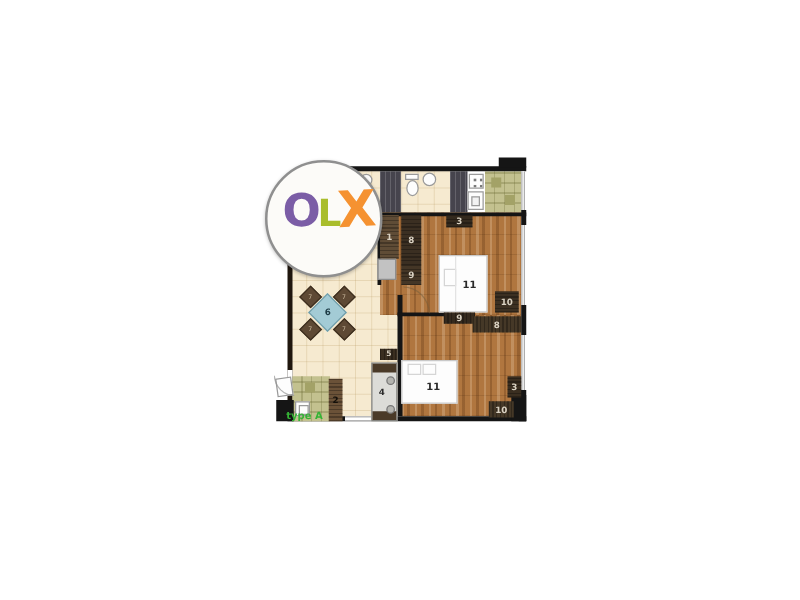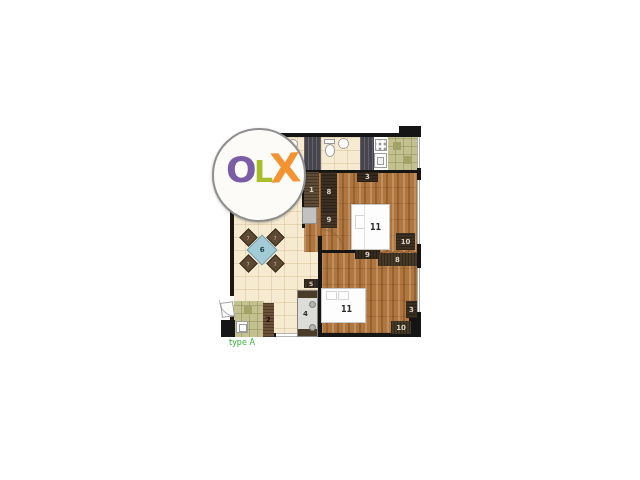--- a/index.html
+++ b/index.html
@@ -149,21 +149,21 @@
   <div class="abs fix" style="left:236px;top:321px;width:12px;height:12px;">
     <div class="abs" style="left:2px;top:2px;width:6px;height:6px;border:1px solid #9a9a9a;"></div>
   </div>
   <div class="abs fix" style="left:221px;top:302px;width:13px;height:15px;transform:rotate(-8deg);border-color:#999;"></div>
   <div class="abs" style="left:219px;top:300px;width:15px;height:15px;border:1px solid rgba(150,150,150,.7);border-color:transparent transparent rgba(150,150,150,.7) rgba(150,150,150,.7);border-radius:0 0 0 100%;"></div>
   <div class="abs wd" style="left:263px;top:303px;width:11px;height:34px;background-color:#6b5238;">
     <span style="color:#14100a;">2</span>
   </div>
   <div class="abs wall" style="left:221px;top:320px;width:14px;height:17px;"></div>
 
-  <div class="abs" style="left:229px;top:338px;font-size:8px;font-weight:400;color:#35b335;">type A</div>
+  <div class="abs" style="left:229px;top:328px;font-size:8px;font-weight:700;color:#35b335;">type A</div>
 
   <div class="abs" style="left:212px;top:128px;width:94px;height:94px;border-radius:50%;background:#fcfbf8;border:2px solid #8f8f8f;box-sizing:border-box;box-shadow:0 1px 3px rgba(0,0,0,.25);">
     <span class="logo-letter" style="left:12px;top:22px;font-size:36px;color:#7b5da6;">O</span>
     <span class="logo-letter" style="left:40px;top:27px;font-size:30px;color:#a9bd2c;">L</span>
     <span class="logo-letter" style="left:56px;top:18px;font-size:40px;color:#f59231;transform:rotate(-3deg);">X</span>
   </div>
 
 </div>
 
 </body></html>

